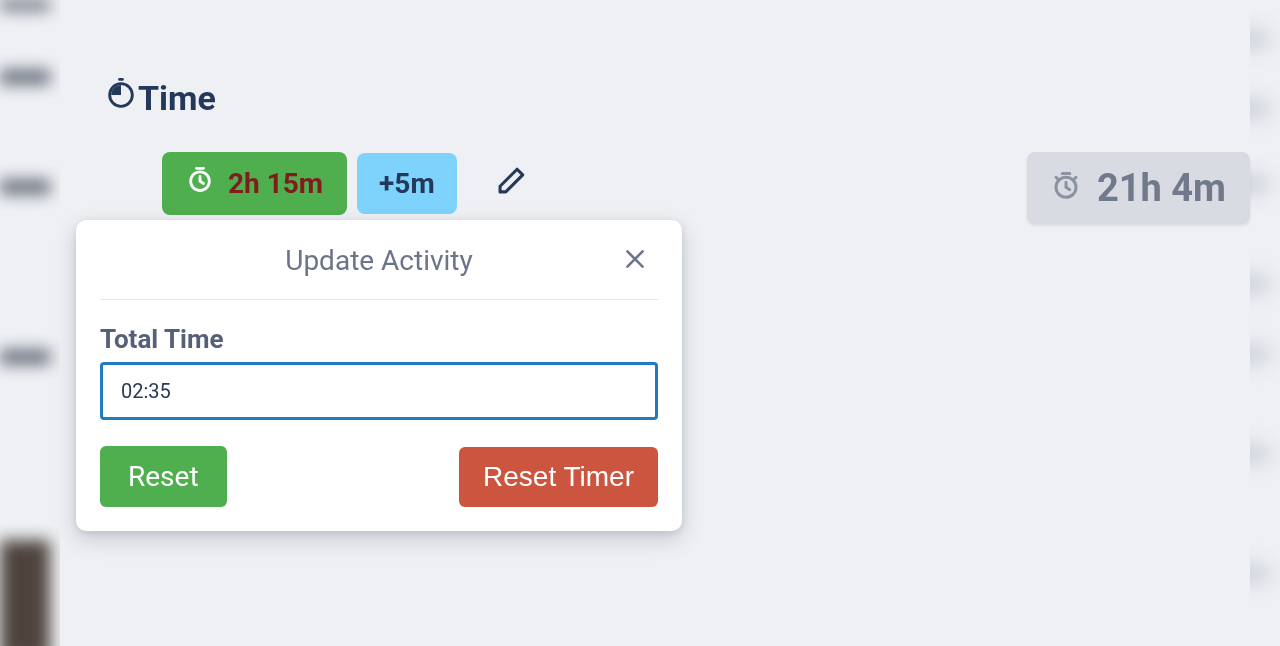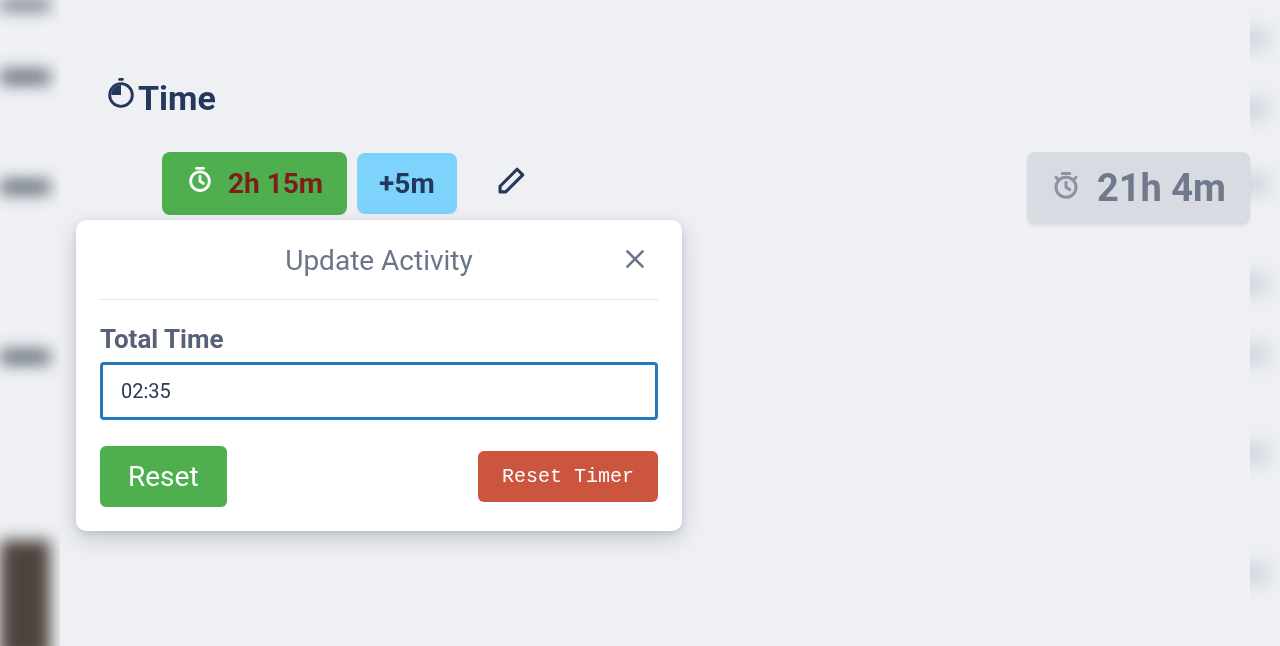--- a/index.html
+++ b/index.html
@@ -184,27 +184,27 @@
     font-weight: 400;
     border: none;
     border-radius: 6px;
     padding: 14px 28px;
     cursor: pointer;
     font-family: inherit;
   }
   .btn-reset {
     background: #cc553f;
     color: #fff;
-    font-size: 20px;
+    font-size: 28px;
     font-weight: 400;
     border: none;
     border-radius: 6px;
     padding: 14px 24px;
     cursor: pointer;
-    font-family: Liberation Mono, monospace;
+    font-family: Liberation Sans, sans-serif;
   }
   .bg-smudge {
     position:absolute;
     background:#c5cad4;
     border-radius:10px;
     filter: blur(6px);
   }
 </style>
 </head>
 <body>

